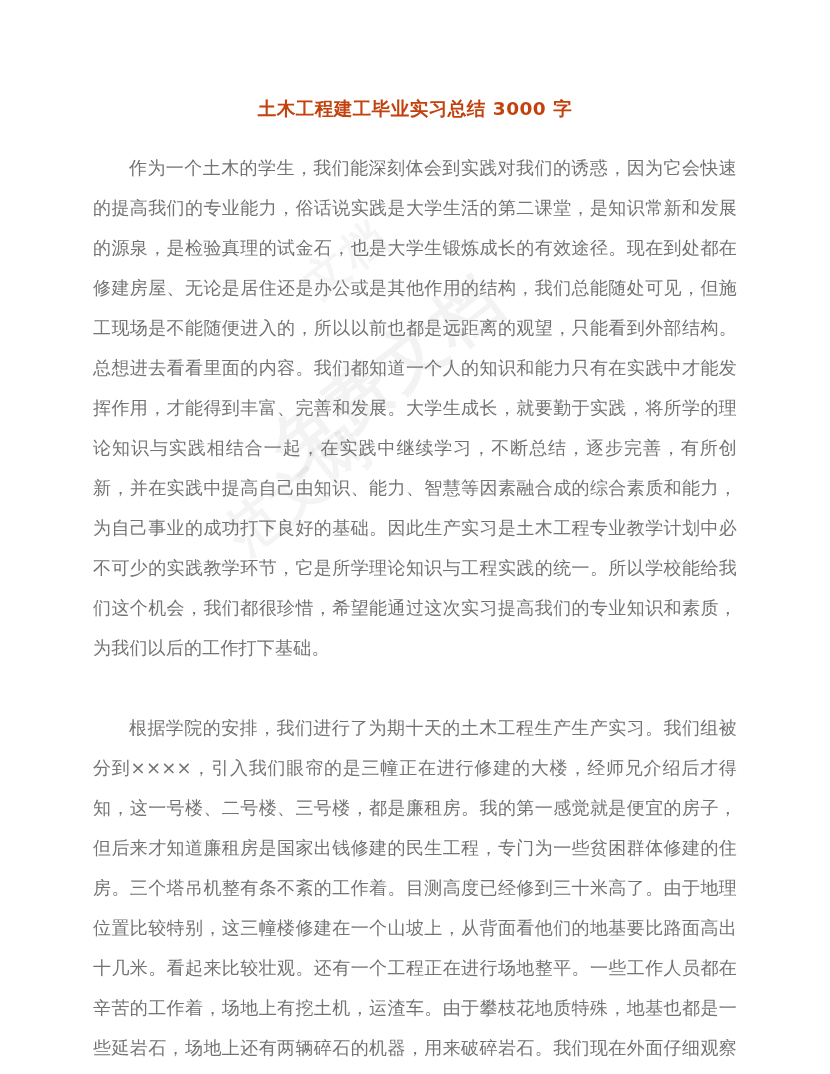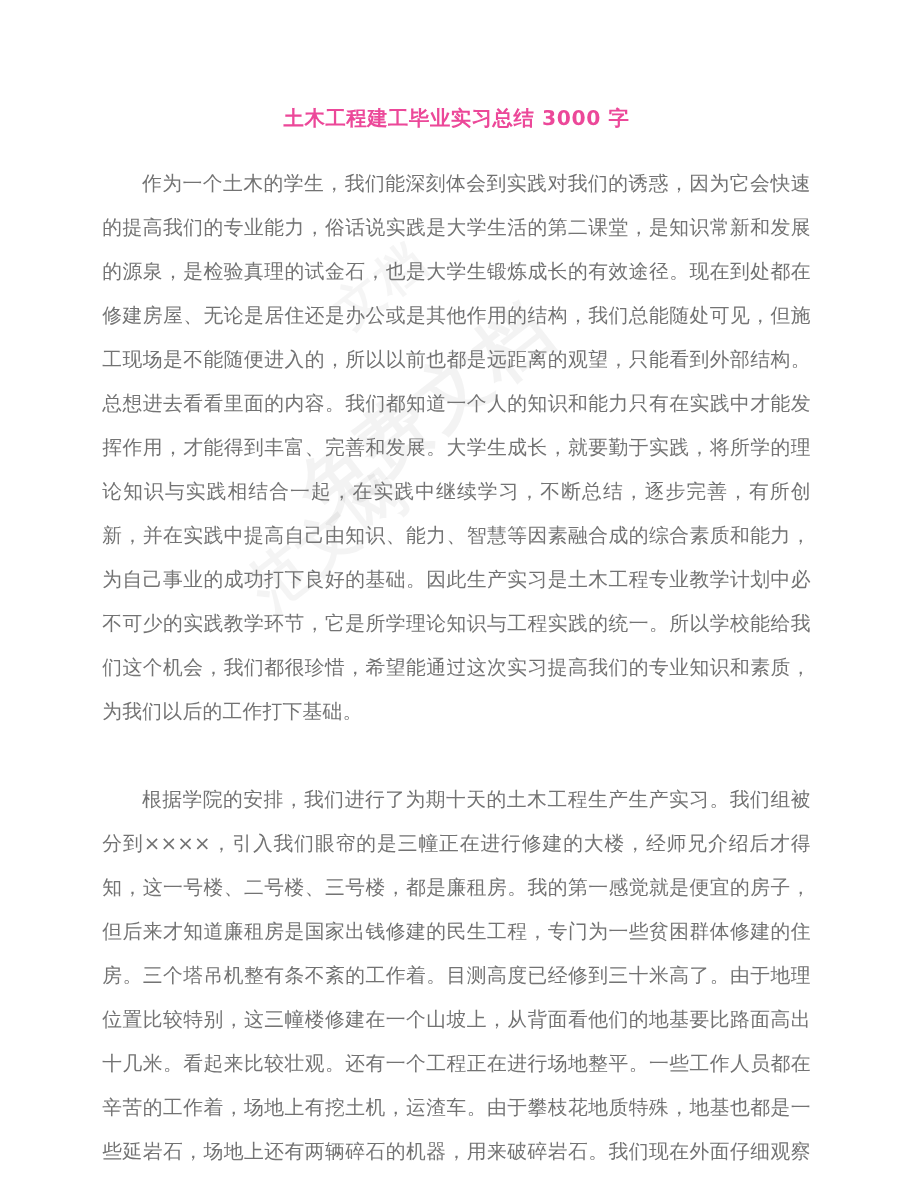--- a/index.html
+++ b/index.html
@@ -60,21 +60,21 @@
     position: relative;
     z-index: 1;
     padding: 0;
   }
   .doc-title {
     margin: 0;
     padding-top: 96px;
     text-align: center;
     font-size: 18.5px;
     font-weight: 700;
-    color: #ec4899;
+    color: #c2410c;
     letter-spacing: 0.5px;
     line-height: 1.4;
   }
   .body-block {
     margin: 0 auto;
     width: 644px;
     padding-top: 26px;
   }
   .para {
     margin: 0;

